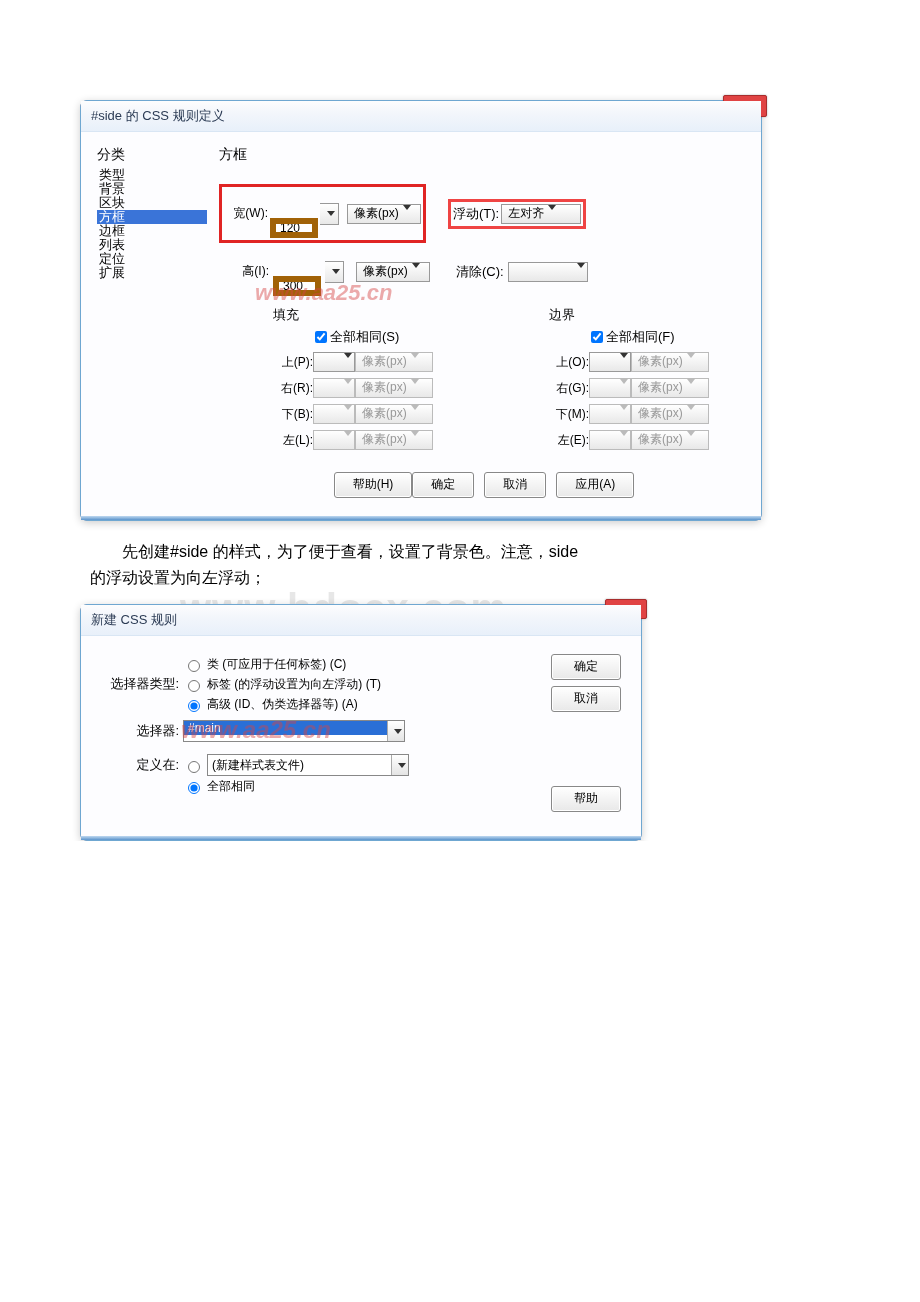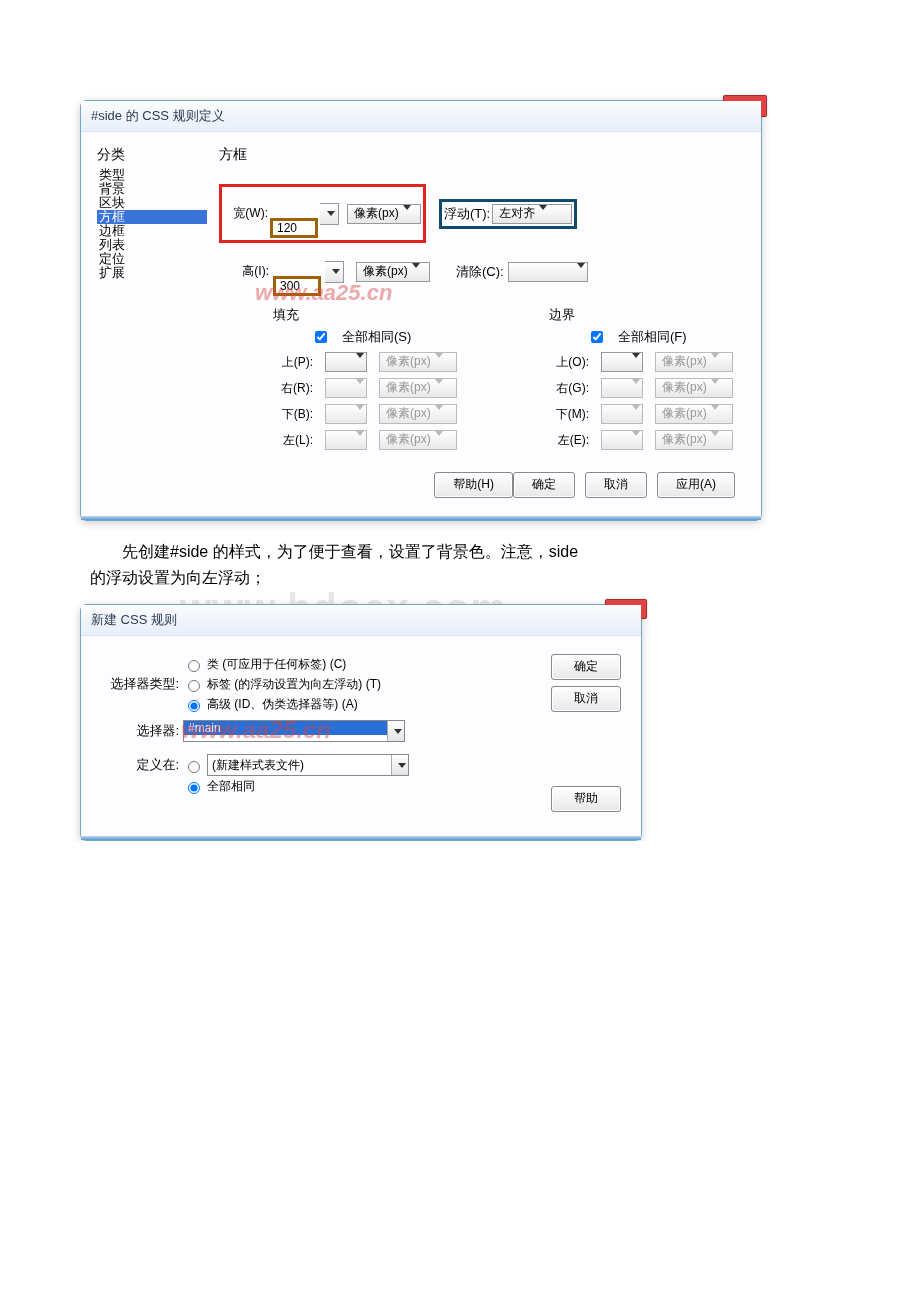--- a/index.html
+++ b/index.html
@@ -88,33 +88,33 @@
       font-size: 14px;
       margin-bottom: 20px;
     }
     
     .redbox1 {
       border: 3px solid #e02424;
       padding: 2px;
       display: inline-block;
     }
     .redbox2 {
-      border: 3px solid #0c4a6e;
+      border: 3px solid #ef4444;
       display: inline-block;
-      margin-left: 9px;
+      margin-left: 18px;
     }
     .row {
       display: flex;
       align-items: center;
       gap: 4px;
       white-space: nowrap;
     }
     .num-input, .dd-input {
       height: 20px;
-      border: 3px solid #a16207;
+      border: 6px solid #a16207;
       background: #fff;
       font-size: 12px;
       padding: 0 4px;
       box-sizing: border-box;
       margin-top: 29px;
     }
     .num-input { width: 48px; }
     .dd {
       display: inline-flex;
       align-items: flex-start;
@@ -161,21 +161,21 @@
       gap: 18px;
       padding-left: 0;
     }
     .col {
       width: 210px;
       margin-left: 48px;
     }
     .prow {
       display: flex;
       align-items: center;
-      gap: 12px;
+      gap: 0;
       margin-bottom: 6px;
     }
     .lbl {
       width: 46px;
       text-align: right;
       font-size: 12px;
     }
     .drop-narrow {
       width: 42px;
     }
@@ -190,21 +190,21 @@
       line-height: 22px;
       padding: 0 18px;
       font-size: 12px;
       border-radius: 3px;
       box-shadow: inset 0 0 0 1px #fff;
       cursor: pointer;
     }
     .actions {
       padding: 16px 18px 18px 14px;
       display: flex;
-      justify-content: flex-end;
+      justify-content: center;
       align-items: center;
     }
     .actions-right {
       display: flex;
       gap: 10px;
     }
     .watermark {
       position: absolute;
       font-size: 40px;
       font-weight: bold;

